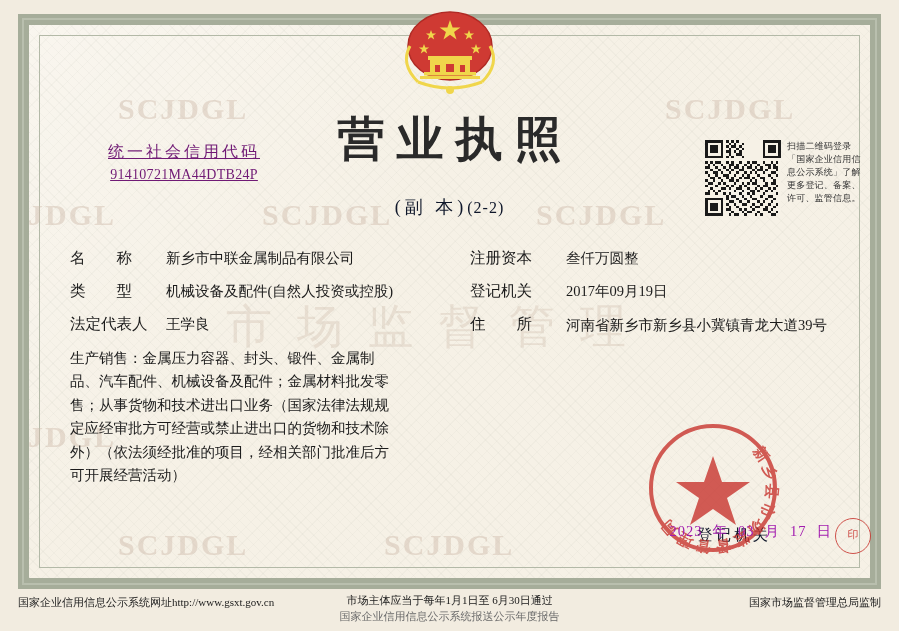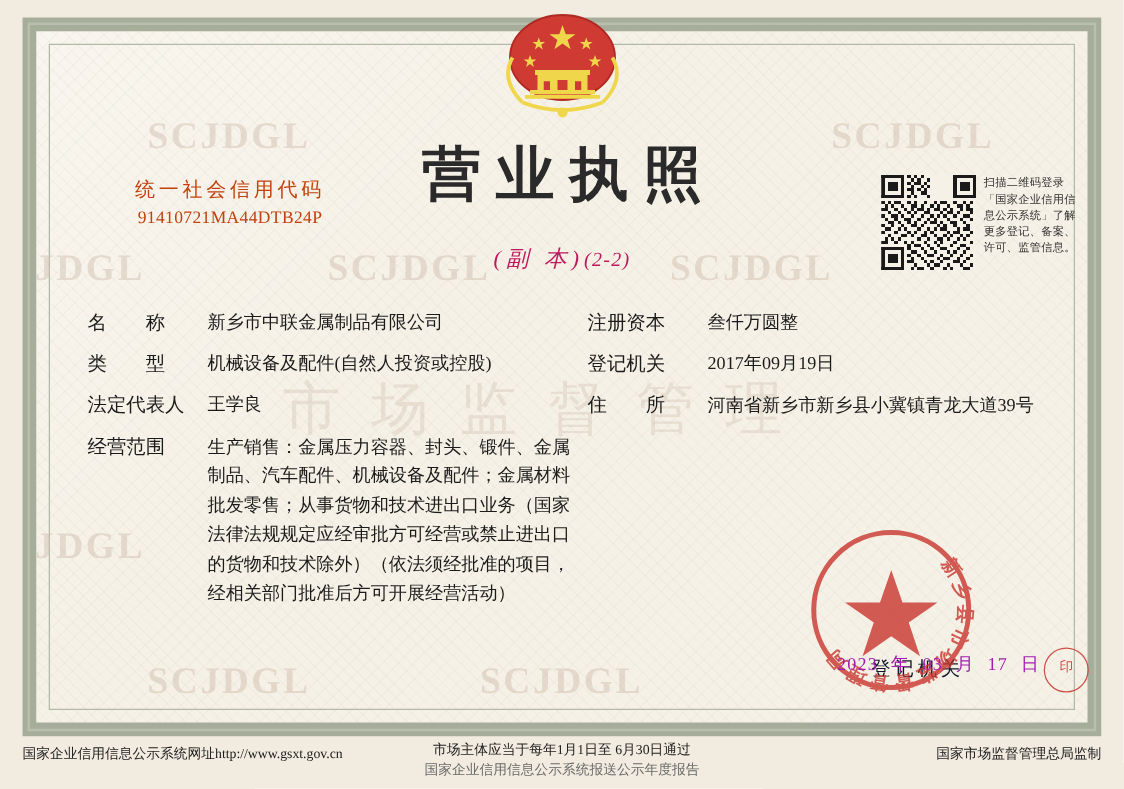--- a/index.html
+++ b/index.html
@@ -103,34 +103,34 @@
     letter-spacing: 12px;
     color: #2a2a2a;
     text-indent: 12px;
   }
   .subtitle {
     position: absolute;
     left: 0; right: 0;
     top: 195px;
     text-align: center;
     font-size: 18px;
-    color: #be185d;
+    color: #0f172a;
     letter-spacing: 1px;
-    font-style: italic;
   }
   .subtitle .paren { letter-spacing: 4px; }
   .subtitle .num { font-size: 16px; }
 
   
   .credit-block {
     position: absolute;
     left: 64px;
     top: 142px;
     width: 240px;
-    color: #c2410c;
+    color: #701a75;
+    text-decoration: underline;
   }
   .credit-label {
     font-size: 16px;
     letter-spacing: 3px;
     text-align: center;
   }
   .credit-value {
     margin-top: 4px;
     font-size: 14px;
     font-family: "Liberation Serif", serif;
@@ -572,21 +572,20 @@
         <div class="val">王学良</div>
       </div>
       <div class="col-right">
         <div class="lbl">住　　所</div>
         <div class="val addr">河南省新乡市新乡县小冀镇青龙大道39号</div>
       </div>
     </div>
 
     <div class="row">
       <div class="col-left">
-        <div class="lbl">经营范围</div>
         <div class="scope-val">生产销售：金属压力容器、封头、锻件、金属制品、汽车配件、机械设备及配件；金属材料批发零售；从事货物和技术进出口业务（国家法律法规规定应经审批方可经营或禁止进出口的货物和技术除外）（依法须经批准的项目，经相关部门批准后方可开展经营活动）</div>
       </div>
     </div>
 
   </div>
 
   <div class="reg-auth">登记机关</div>
 
   <div class="seal">
     <svg viewBox="0 0 136 136" width="136" height="136">

